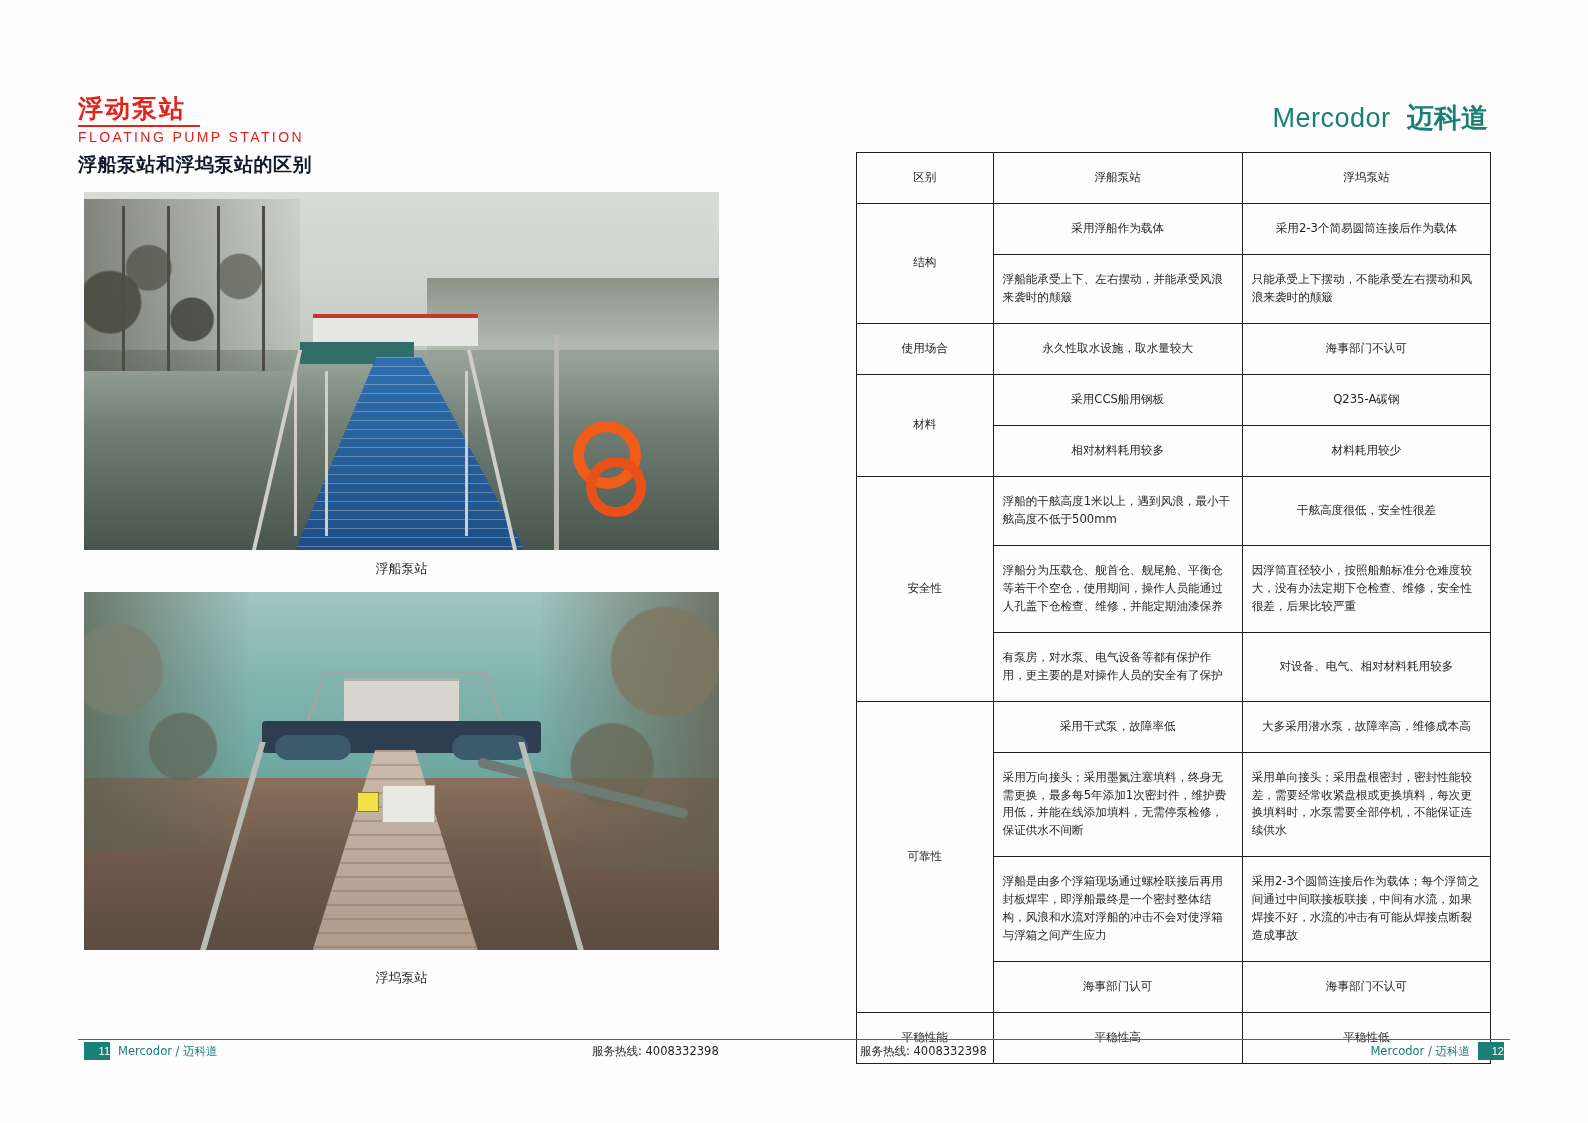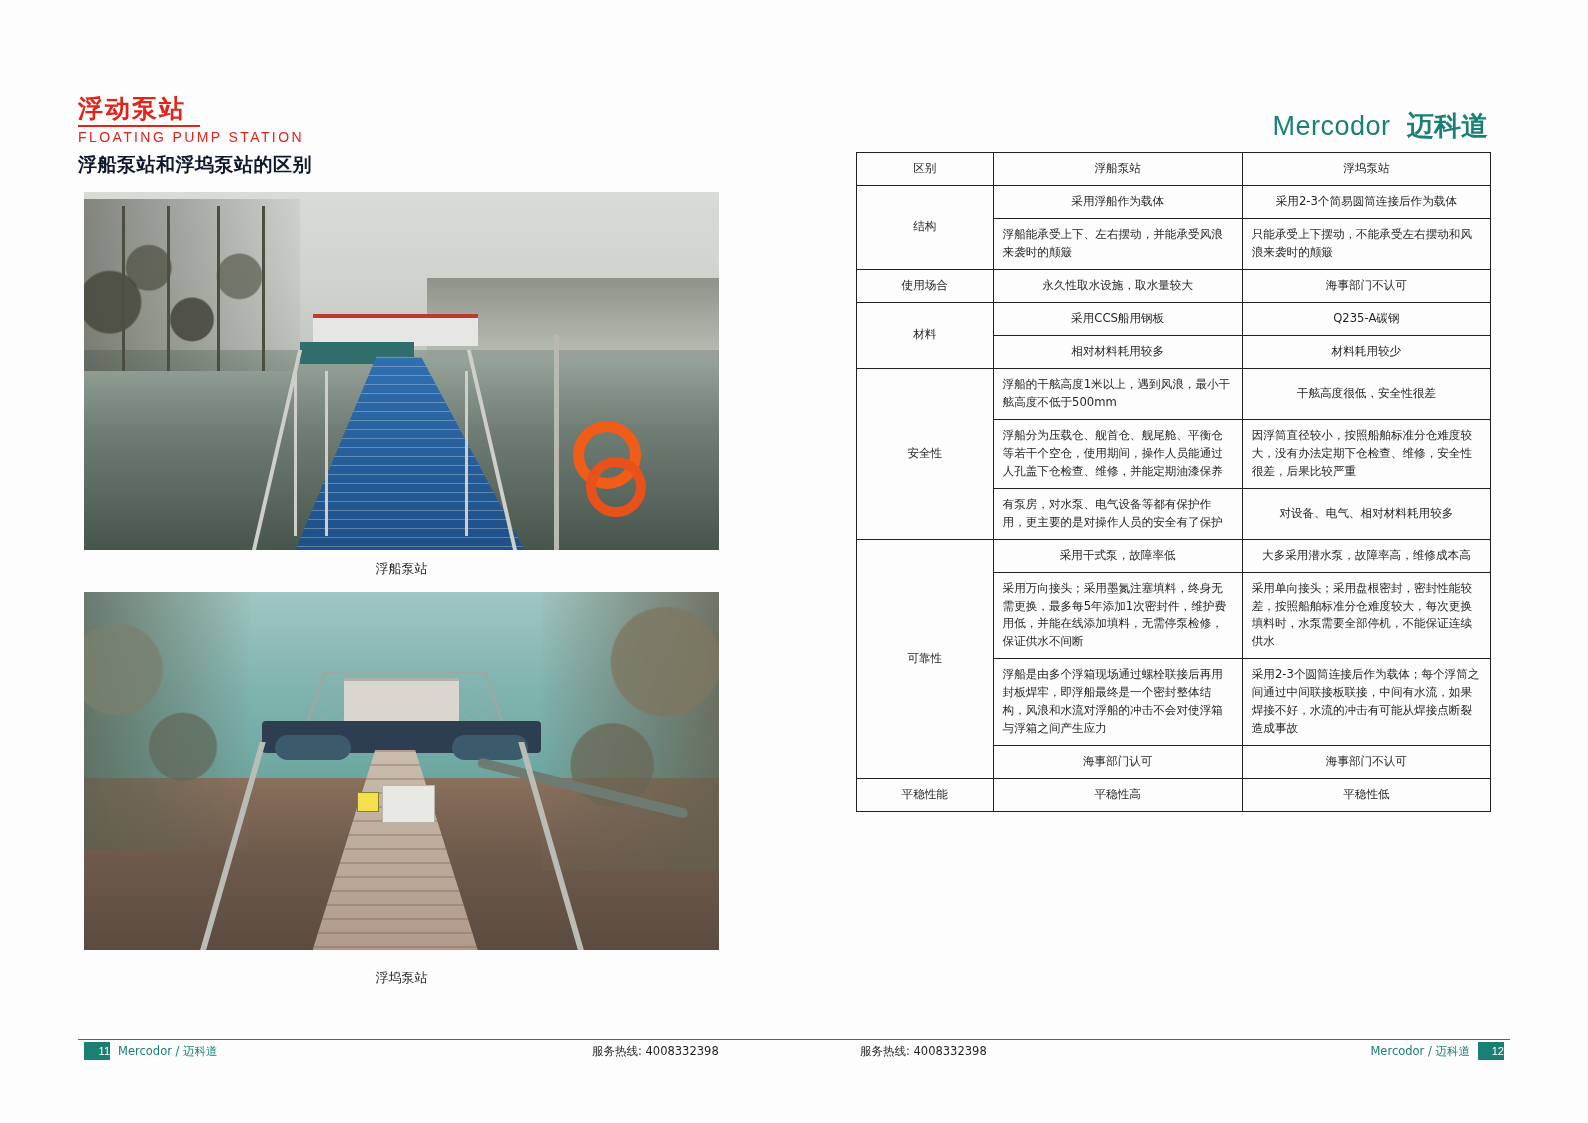--- a/index.html
+++ b/index.html
@@ -48,21 +48,20 @@
     letter-spacing: 2.4px;
     margin-top: 2px;
   }
 
   .brand-right {
     position: absolute;
     right: 100px;
     top: 100px;
     text-align: right;
     white-space: nowrap;
-    margin-top: 8px;
   }
   .brand-en {
     font-size: 27px;
     color: #1a7f74;
     letter-spacing: 0.5px;
     display: inline-block;
     vertical-align: middle;
   }
   .brand-cn {
     font-family: "DejaVu Sans", sans-serif;
@@ -251,21 +250,21 @@
     left: 856px;
     top: 152px;
     width: 635px;
     border-collapse: collapse;
     font-family: "DejaVu Sans", sans-serif;
     font-size: 11.6px;
     color: #231f20;
   }
   .cmp-table td {
     border: 1px solid #231f20;
-    padding: 7px 9px;
+    padding: 16px 9px;
     vertical-align: middle;
     line-height: 1.55;
   }
   .cmp-table td.ctr { text-align: center; }
   .cmp-table td.lbl { text-align: center; width: 130px; }
   .cmp-table td.col { width: 252px; }
 
   
   .footer-rule {
     position: absolute;
@@ -419,21 +418,21 @@
         <td class="col ctr">对设备、电气、相对材料耗用较多</td>
       </tr>
 
       <tr>
         <td class="lbl" rowspan="4">可靠性</td>
         <td class="col ctr">采用干式泵，故障率低</td>
         <td class="col ctr">大多采用潜水泵，故障率高，维修成本高</td>
       </tr>
       <tr>
         <td class="col">采用万向接头；采用墨氮注塞填料，终身无需更换，最多每5年添加1次密封件，维护费用低，并能在线添加填料，无需停泵检修，保证供水不间断</td>
-        <td class="col">采用单向接头；采用盘根密封，密封性能较差，按照船舶标准分仓难度较大，每次更换填料时，水泵需要全部停机，不能保证连续供水</td>
+        <td class="col">采用单向接头；采用盘根密封，密封性能较差，需要经常收紧盘根或更换填料，每次更换填料时，水泵需要全部停机，不能保证连续供水</td>
       </tr>
       <tr>
         <td class="col">浮船是由多个浮箱现场通过螺栓联接后再用封板焊牢，即浮船最终是一个密封整体结构，风浪和水流对浮船的冲击不会对使浮箱与浮箱之间产生应力</td>
         <td class="col">采用2-3个圆筒连接后作为载体；每个浮筒之间通过中间联接板联接，中间有水流，如果焊接不好，水流的冲击有可能从焊接点断裂造成事故</td>
       </tr>
       <tr>
         <td class="col ctr">海事部门认可</td>
         <td class="col ctr">海事部门不认可</td>
       </tr>
 

